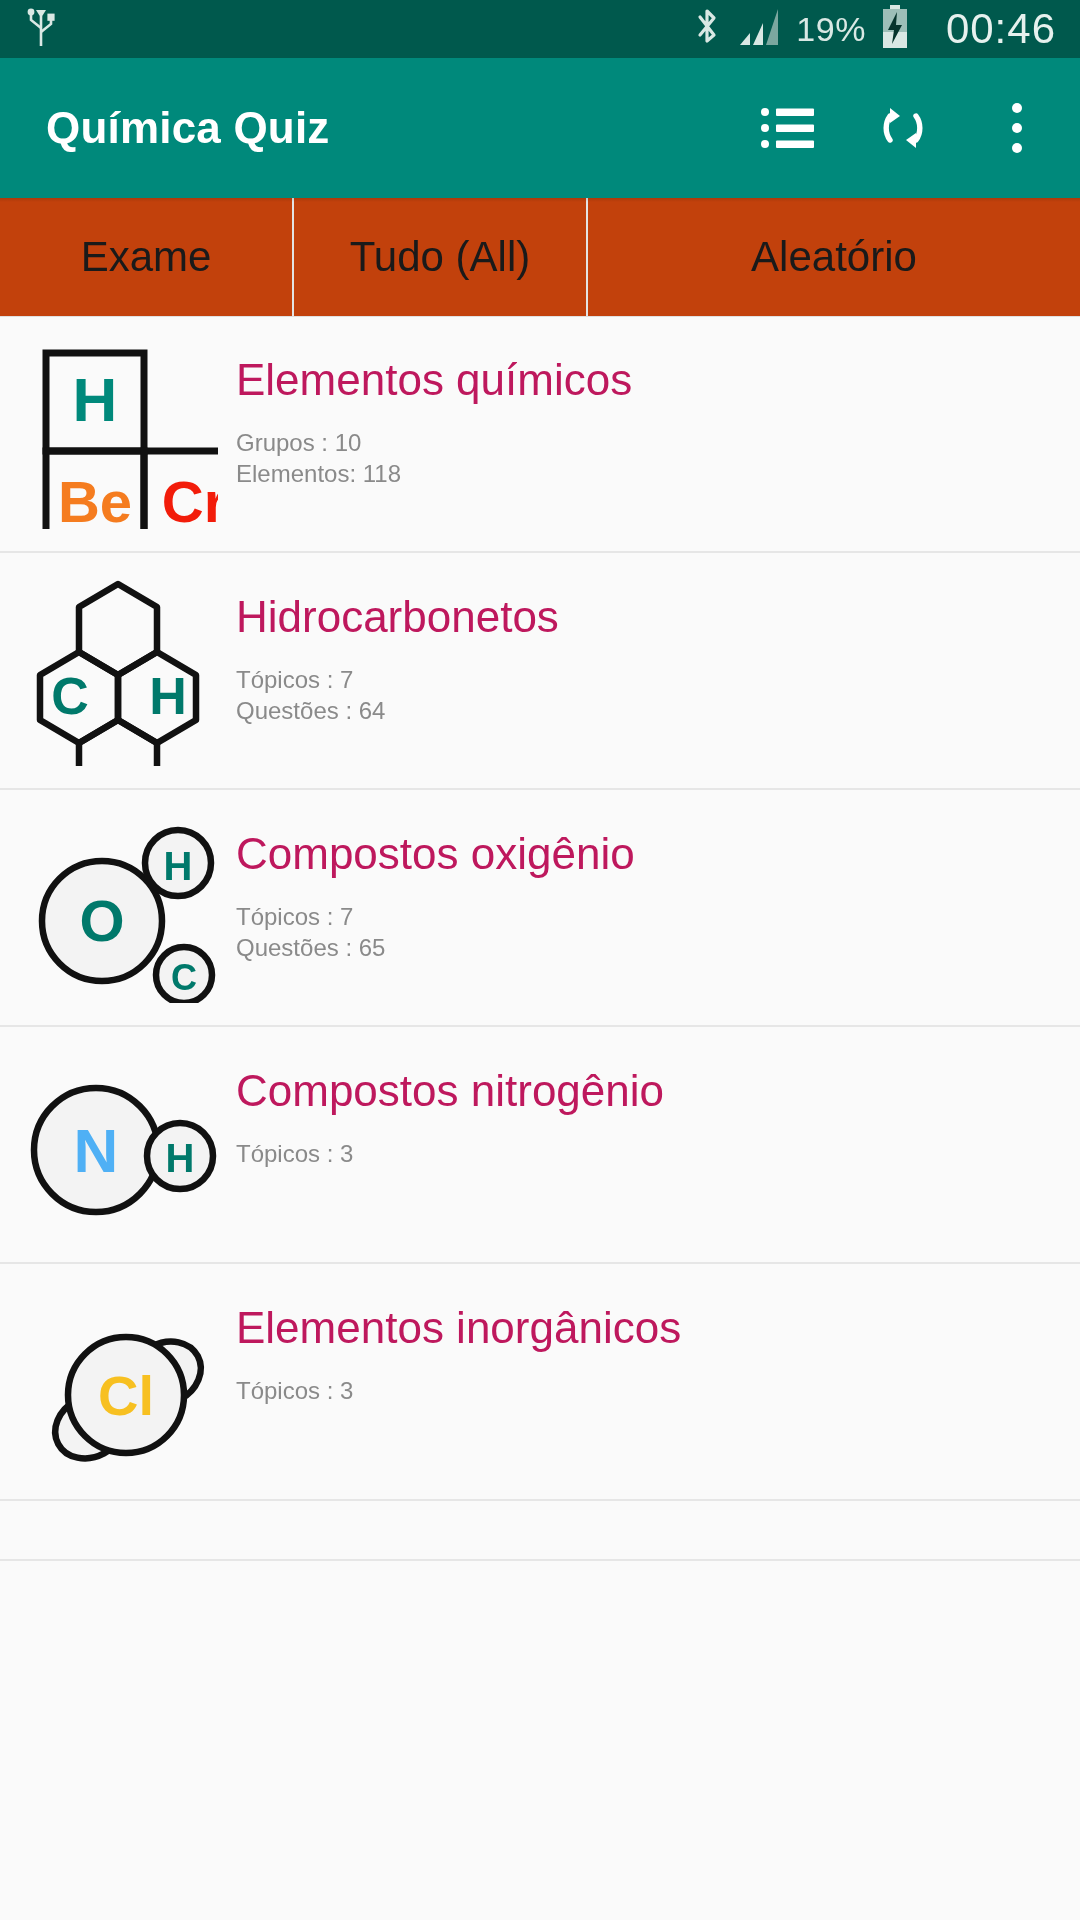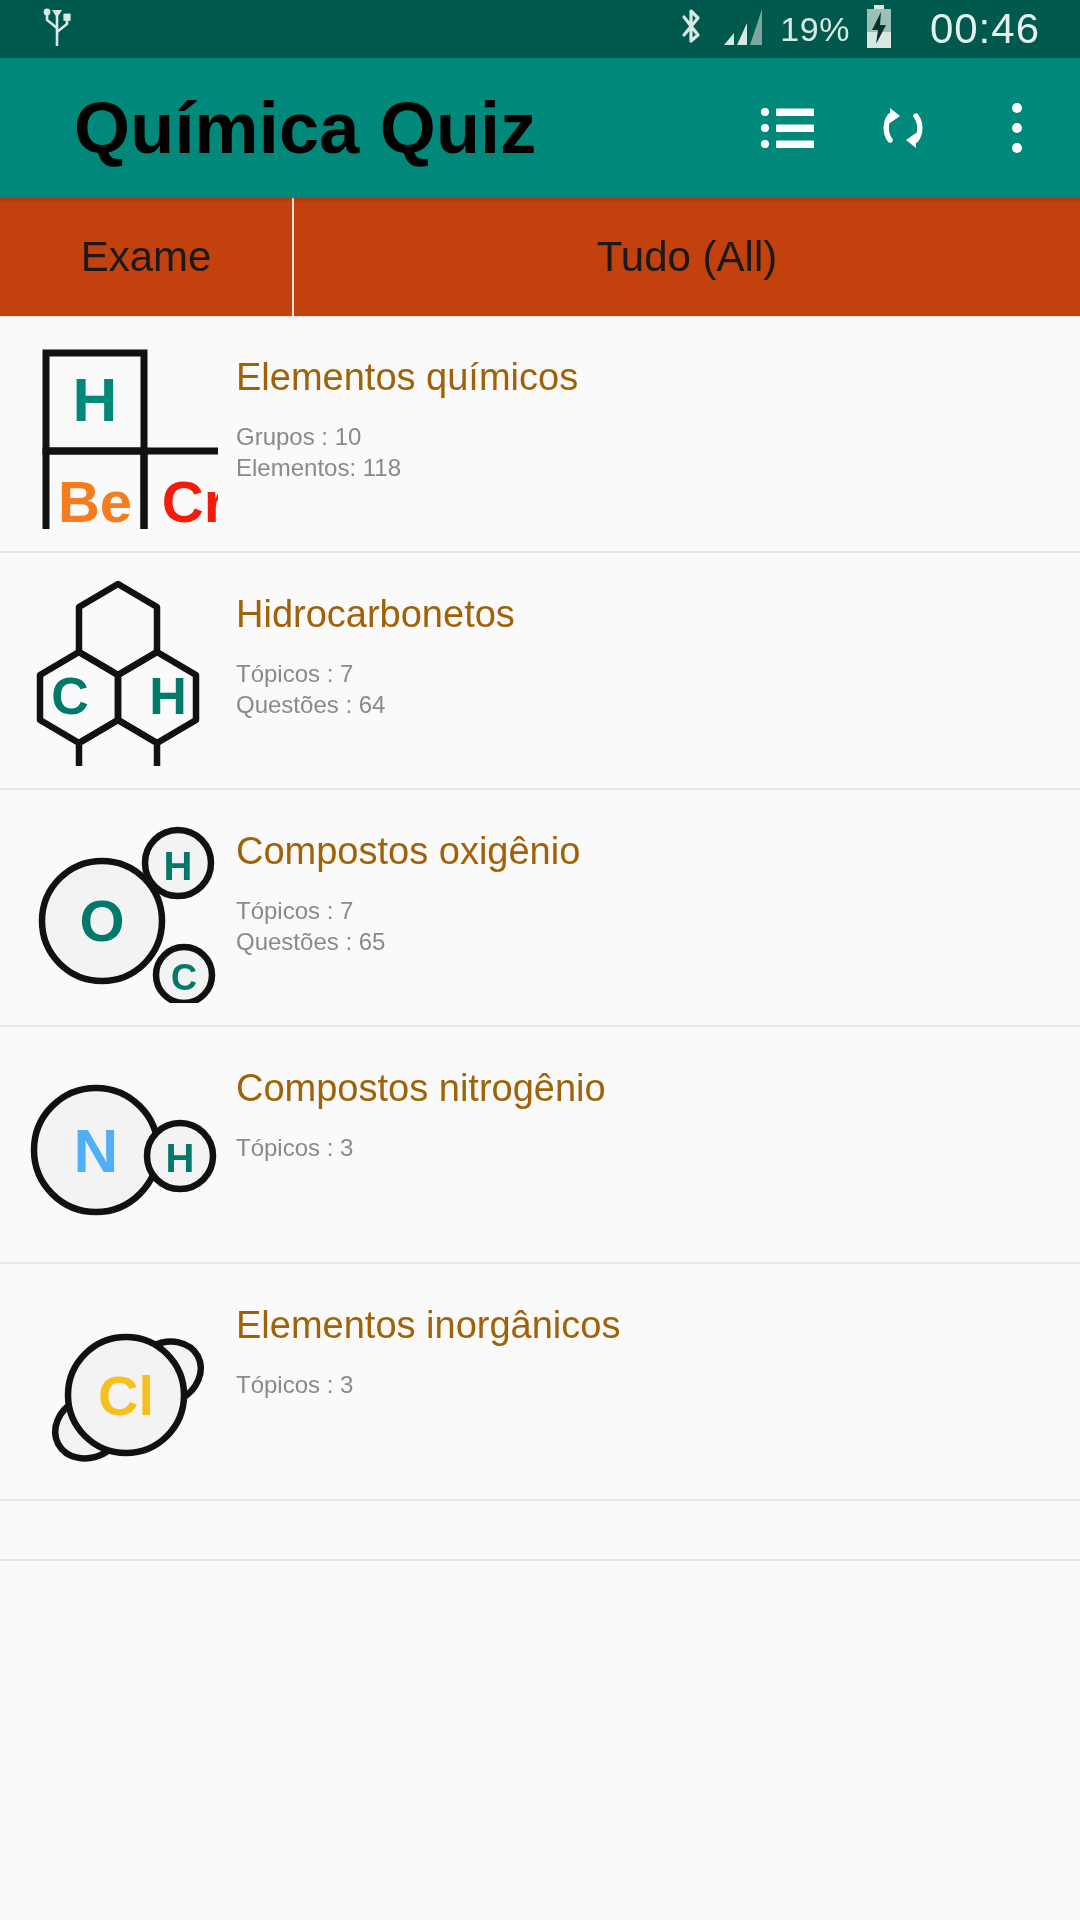--- a/index.html
+++ b/index.html
@@ -8,21 +8,21 @@
     background:#fafafa;
     font-family:"Liberation Sans", sans-serif;
     overflow:hidden;
   }
 
   
   .statusbar{
     height:58px; width:1080px;
     background:#00594d;
     display:flex; align-items:center;
-    padding:0 40px;
+    padding:0 24px;
     color:#d9e8e4;
   }
   .sb-left{ display:flex; align-items:center; gap:14px; }
   .sb-right{ margin-left:auto; display:flex; align-items:center; gap:14px; }
   .sb-icon{ display:block; }
   .sb-pct{
     font-size:34px; letter-spacing:0.5px; color:#d9e8e4;
     font-family:"Liberation Sans", sans-serif;
   }
   .sb-clock{
@@ -32,23 +32,22 @@
 
   
   .appbar{
     height:140px; width:1080px;
     background:#00897b;
     display:flex; align-items:center;
     padding:0 34px 0 46px;
     position:relative;
   }
   .app-title{
-    color:#000000; font-size:72px; font-weight:bold;
+    color:#ffffff; font-size:44px; font-weight:bold;
     letter-spacing:0.2px;
-    margin-left:28px;
   }
   .appbar-actions{
     margin-left:auto; display:flex; align-items:center; gap:56px;
   }
   .act{ width:58px; height:58px; display:flex; align-items:center; justify-content:center; }
 
   
   .tabs{
     display:flex; width:1080px; height:118px;
     background:#c2410c;
@@ -75,21 +74,21 @@
     border-bottom:2px solid #e6e6e6;
     padding-top:18px;
   }
   .row-icon{
     flex:0 0 236px;
     height:200px;
     display:flex; align-items:center; justify-content:center;
   }
   .row-text{ padding-top:24px; }
   .row-title{
-    font-size:38px; color:#a16207; line-height:1.0;
+    font-size:44px; color:#be185d; line-height:1.0;
     margin-bottom:26px;
   }
   .row-sub{
     font-size:24px; color:#8a8a8a; line-height:1.28;
   }
 
   
   .row-partial{ height:60px; border-bottom:2px solid #e6e6e6; }
 </style>
 </head>
@@ -177,20 +176,21 @@
           <circle cx="9" cy="48" r="5"></circle>
         </g>
       </svg>
     </div>
   </div>
 </div>
 
 <div class="tabs">
   <div class="tab">Exame</div>
   <div class="tab">Tudo (All)</div>
+  <div class="tab">Aleatório</div>
 </div>
 
 <div class="list">
 
   <div class="row">
     <div class="row-icon">
       <svg width="200" height="190" viewBox="0 0 200 190">
         <g fill="none" stroke="#111111" stroke-width="7">
           <rect x="28" y="14" width="98" height="98"></rect>
           <rect x="28" y="112" width="98" height="98"></rect>

